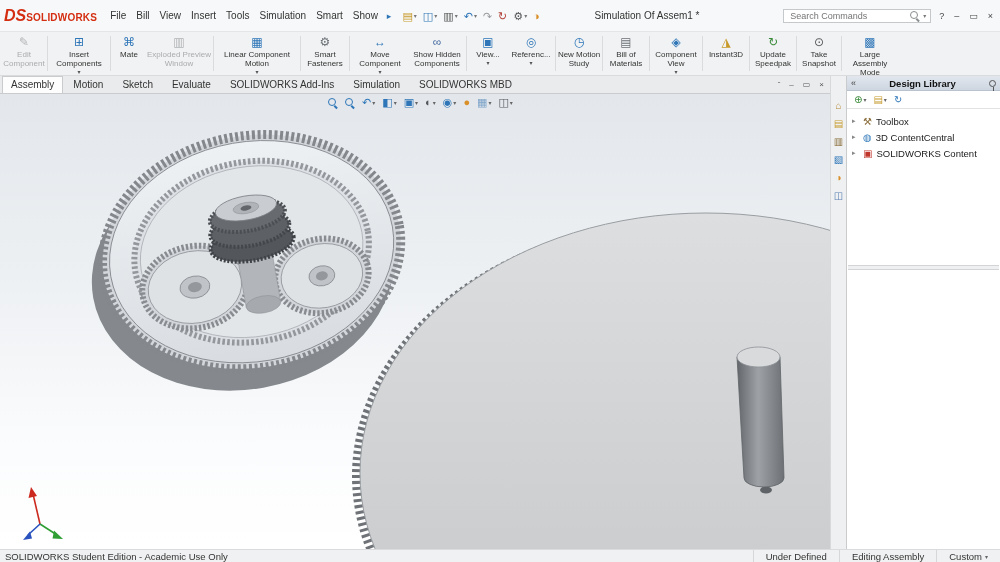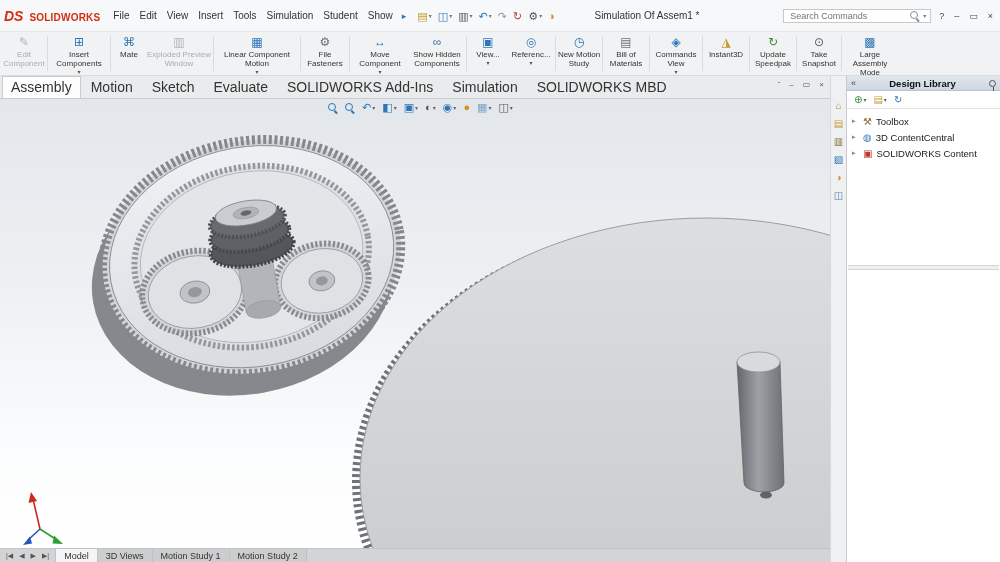--- a/index.html
+++ b/index.html
@@ -9,21 +9,21 @@
     font-family:"Liberation Sans","DejaVu Sans",sans-serif;
     font-size:11px; color:#222; background:#fff;
     -webkit-user-select:none; user-select:none;
   }
   .app { width:1000px; height:562px; display:flex; flex-direction:column; }
 
   
   .titlebar { flex:0 0 18px; background:#f7f8f9; border-bottom:1px solid #e3e5e7;
               display:flex; align-items:center; padding:0 4px; position:relative; }
   .logo { display:flex; align-items:baseline; margin-right:8px; }
-  .logo-mark { color:#d42e12; font-weight:700; font-style:italic; font-size:14px; margin-right:6px; }
+  .logo-mark { color:#d42e12; font-weight:700; font-style:italic; font-size:16px; margin-right:0; }
   .logo-text { color:#d42e12; font-weight:700; font-size:10px; letter-spacing:.2px; }
   .menu-item { padding:10px 5px; font-size:10px; color:#333; }
   .pin-glyph { color:#2e76b8; font-size:9px; margin:0 4px; }
   .qicons { display:flex; align-items:center; margin-left:4px; }
   .qicon-btn { display:flex; align-items:center; padding:0 3px; }
   .qicon { font-size:11px; line-height:14px; }
   .qcaret { font-size:6px; color:#777; margin-left:1px; }
   .tb-title { position:absolute; left:552px; width:190px; text-align:center; font-size:10px; color:#333; }
   .search-box { margin-left:auto; width:148px; height:14px; border:1px solid #c6c9cc; background:#fff;
                 display:flex; align-items:center; padding:0 4px; gap:3px; }
@@ -47,21 +47,21 @@
           font-size:8px; line-height:9px; text-align:center; color:#333; flex:0 0 auto; }
   .ricon { font-size:12px; line-height:14px; height:14px; }
   .rlabel { margin-top:1px; }
   .rcaret { font-size:6px; line-height:6px; color:#555; margin-top:1px; }
   .rbtn.disabled { color:#a9acaf; }
   .rsep { flex:0 0 1px; background:#d9dbdd; margin:3px 1px; }
 
   
   .tabrow { flex:0 0 18px; background:#eaebec; display:flex; align-items:flex-end;
             padding-left:2px; position:relative; border-bottom:1px solid #c9cbcd; }
-  .tab { padding:2px 8px 3px; font-size:14px; color:#333; border:1px solid transparent;
+  .tab { padding:2px 8px 3px; font-size:10px; color:#333; border:1px solid transparent;
          border-bottom:none; margin-right:1px; }
   .tab.active { background:#fdfdfd; border-color:#c9cbcd; }
   .doc-controls { position:absolute; right:6px; top:4px; display:flex; gap:9px;
                   font-size:8px; color:#555; }
 
   
   .content { flex:1; display:flex; min-height:0; }
   .left-col { flex:0 0 830px; display:flex; flex-direction:column; min-width:0; }
   .viewport { flex:1; position:relative; overflow:hidden;
               background:linear-gradient(180deg,#e3e7eb 0%,#edf0f3 40%,#fbfcfd 78%,#ffffff 100%); }
@@ -121,26 +121,26 @@
 <body>
 
 <div class="app">
 
   <div class="titlebar">
     <div class="logo">
       <span class="logo-mark">DS</span>
       <span class="logo-text">SOLIDWORKS</span>
     </div>
     <span class="menu-item">File</span>
-    <span class="menu-item">Edit</span>
+    <span class="menu-item">Bill</span>
     <span class="menu-item">View</span>
     <span class="menu-item">Insert</span>
     <span class="menu-item">Tools</span>
     <span class="menu-item">Simulation</span>
-    <span class="menu-item">Student</span>
+    <span class="menu-item">Smart</span>
     <span class="menu-item">Show</span>
     <span class="pin-glyph">▸</span>
 
     <div class="qicons">
       <span class="qicon-btn">
           <span class="qicon" style="color:#c79a2a">▤</span>
           <span class="qcaret">▾</span>
         </span>
       <span class="qicon-btn">
           <span class="qicon" style="color:#2e76b8">◫</span>
@@ -207,21 +207,21 @@
     </div>
     <div class="rsep"></div>
     <div class="rbtn" style="width:84px">
       <span class="ricon" style="color:#2e76b8">▦</span>
       <span class="rlabel">Linear Component Motion</span>
       <span class="rcaret">▾</span>
     </div>
     <div class="rsep"></div>
     <div class="rbtn" style="width:46px">
       <span class="ricon" style="color:#6b7075">⚙</span>
-      <span class="rlabel">File Fasteners</span>
+      <span class="rlabel">Smart Fasteners</span>
     </div>
     <div class="rsep"></div>
     <div class="rbtn" style="width:58px">
       <span class="ricon" style="color:#2e76b8">↔</span>
       <span class="rlabel">Move Component</span>
       <span class="rcaret">▾</span>
     </div>
     <div class="rbtn" style="width:56px">
       <span class="ricon" style="color:#4a6fa5">∞</span>
       <span class="rlabel">Show Hidden Components</span>
@@ -243,21 +243,21 @@
       <span class="rlabel">New Motion Study</span>
     </div>
     <div class="rsep"></div>
     <div class="rbtn" style="width:44px">
       <span class="ricon" style="color:#6b7075">▤</span>
       <span class="rlabel">Bill of Materials</span>
     </div>
     <div class="rsep"></div>
     <div class="rbtn" style="width:50px">
       <span class="ricon" style="color:#2e76b8">◈</span>
-      <span class="rlabel">Commands View</span>
+      <span class="rlabel">Component View</span>
       <span class="rcaret">▾</span>
     </div>
     <div class="rsep"></div>
     <div class="rbtn" style="width:44px">
       <span class="ricon" style="color:#c79a2a">◮</span>
       <span class="rlabel">Instant3D</span>
     </div>
     <div class="rsep"></div>
     <div class="rbtn" style="width:44px">
       <span class="ricon" style="color:#3a8a3a">↻</span>
@@ -402,32 +402,20 @@
             <line x1="40" y1="430" x2="33" y2="400" stroke="#cc2a1e" stroke-width="1.6"></line>
             <polygon points="31,393 28.5,404 37,402" fill="#cc2a1e"></polygon>
             <line x1="40" y1="430" x2="57" y2="441" stroke="#2f9e33" stroke-width="1.6"></line>
             <polygon points="63,445 54,436.5 52.5,444.5" fill="#2f9e33"></polygon>
             <line x1="40" y1="430" x2="28" y2="441" stroke="#2a52be" stroke-width="1.6"></line>
             <polygon points="23,446 30,437.5 32,444.5" fill="#2a52be"></polygon>
           </g>
         </svg>
       </div>
 
-      <div class="bottombar">
-        <div class="bnav">
-          <span>|◀</span>
-          <span>◀</span>
-          <span>▶</span>
-          <span>▶|</span>
-        </div>
-        <span class="btab active">Model</span>
-        <span class="btab">3D Views</span>
-        <span class="btab">Motion Study 1</span>
-        <span class="btab">Motion Study 2</span>
-      </div>
     </div>
 
     <div class="strip">
       <span class="strip-icon" style="color:#b5862f">⌂</span>
       <span class="strip-icon" style="color:#c79a2a">▤</span>
       <span class="strip-icon" style="color:#8a6d3b">▥</span>
       <span class="strip-icon" style="color:#2e76b8">▧</span>
       <span class="strip-icon" style="color:#d98f2a">◑</span>
       <span class="strip-icon" style="color:#5a7fb5">◫</span>
     </div>
@@ -467,14 +455,27 @@
           <span class="tree-icon" style="color:#c1362c">▣</span>
           <span>SOLIDWORKS Content</span>
         </div>
       </div>
       <div class="panel-fill"></div>
       <div class="psplit"></div>
       <div class="panel-rest"></div>
     </div>
   </div>
 
+  <div class="statusbar">
+    <span class="status-left">SOLIDWORKS Student Edition - Academic Use Only</span>
+    <span class="status-seg">
+        <span>Under Defined</span>
+      </span>
+    <span class="status-seg">
+        <span>Editing Assembly</span>
+      </span>
+    <span class="status-seg">
+        <span>Custom</span>
+        <span class="status-caret">▾</span>
+      </span>
+  </div>
 
 </div>
 
 </body></html>

